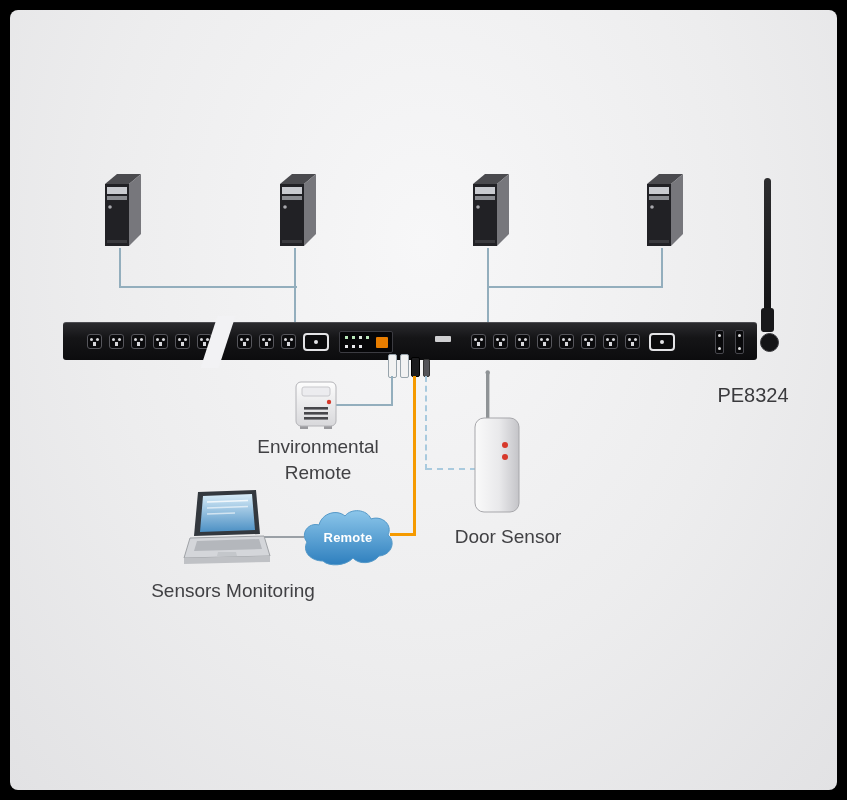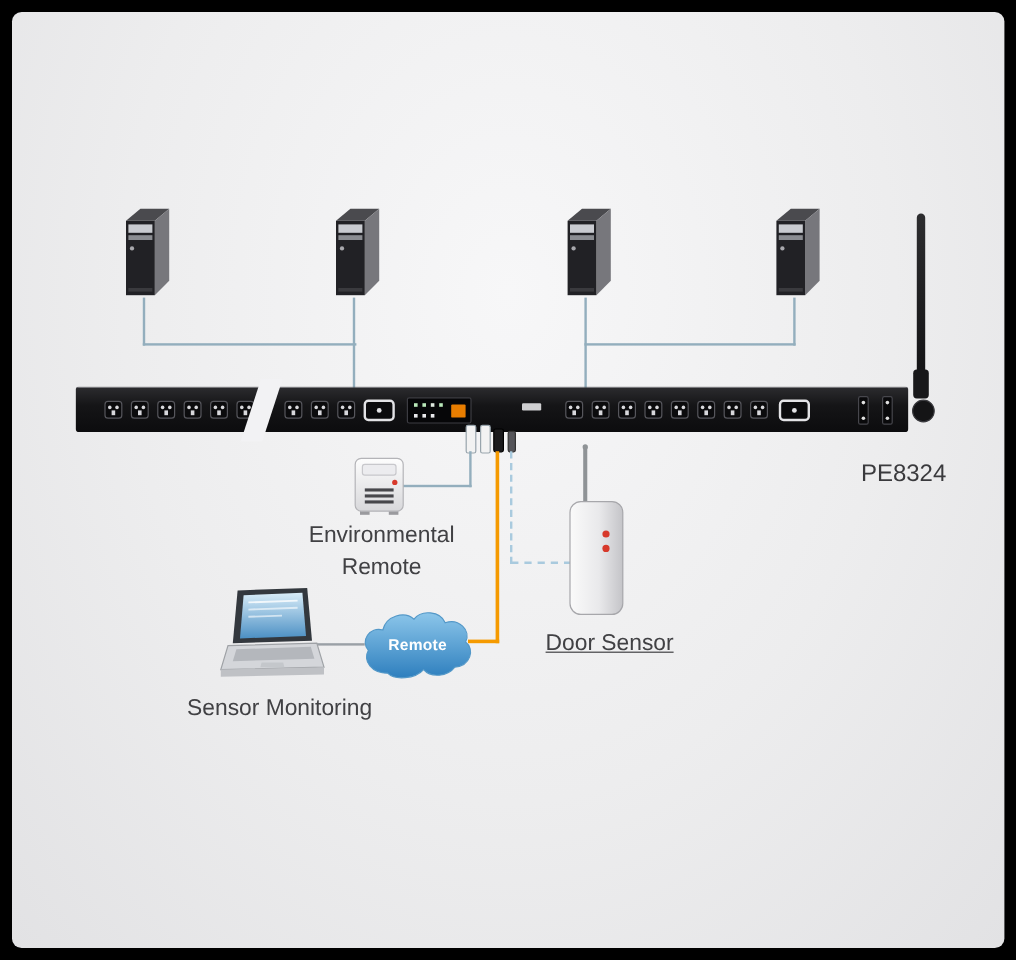--- a/index.html
+++ b/index.html
@@ -266,20 +266,20 @@
         </defs>
         <path d="M25,55 C12,55 4,45 9,36 C2,28 10,16 21,19 C24,7 39,3 47,10 C53,2 69,3 73,13 C84,9 95,19 90,29 C98,35 94,49 81,50 C75,58 61,59 55,52 C48,60 31,61 25,55 Z" fill="url(#gCld)" stroke="#5398c8" stroke-width="1"></path>
       </svg>
       <div class="cloud-text">Remote</div>
     </div>
 
     <div class="label" style="left:238px;top:424px;width:140px;text-align:center;">
       <div>Environmental</div>
       <div>Remote</div>
     </div>
-    <div class="label" style="left:428px;top:514px;width:140px;text-decoration:underline;">Door Sensor</div>
+    <div class="label" style="left:428px;top:514px;width:140px;">Door Sensor</div>
     <div class="label" style="left:133px;top:568px;width:180px;">
-      <div>Sensor Monitoring</div>
+      <div>Sensors Monitoring</div>
     </div>
     <div class="label model" style="left:688px;top:372px;width:110px;">PE8324</div>
 
   </div>
 </div>
 
 </body></html>

